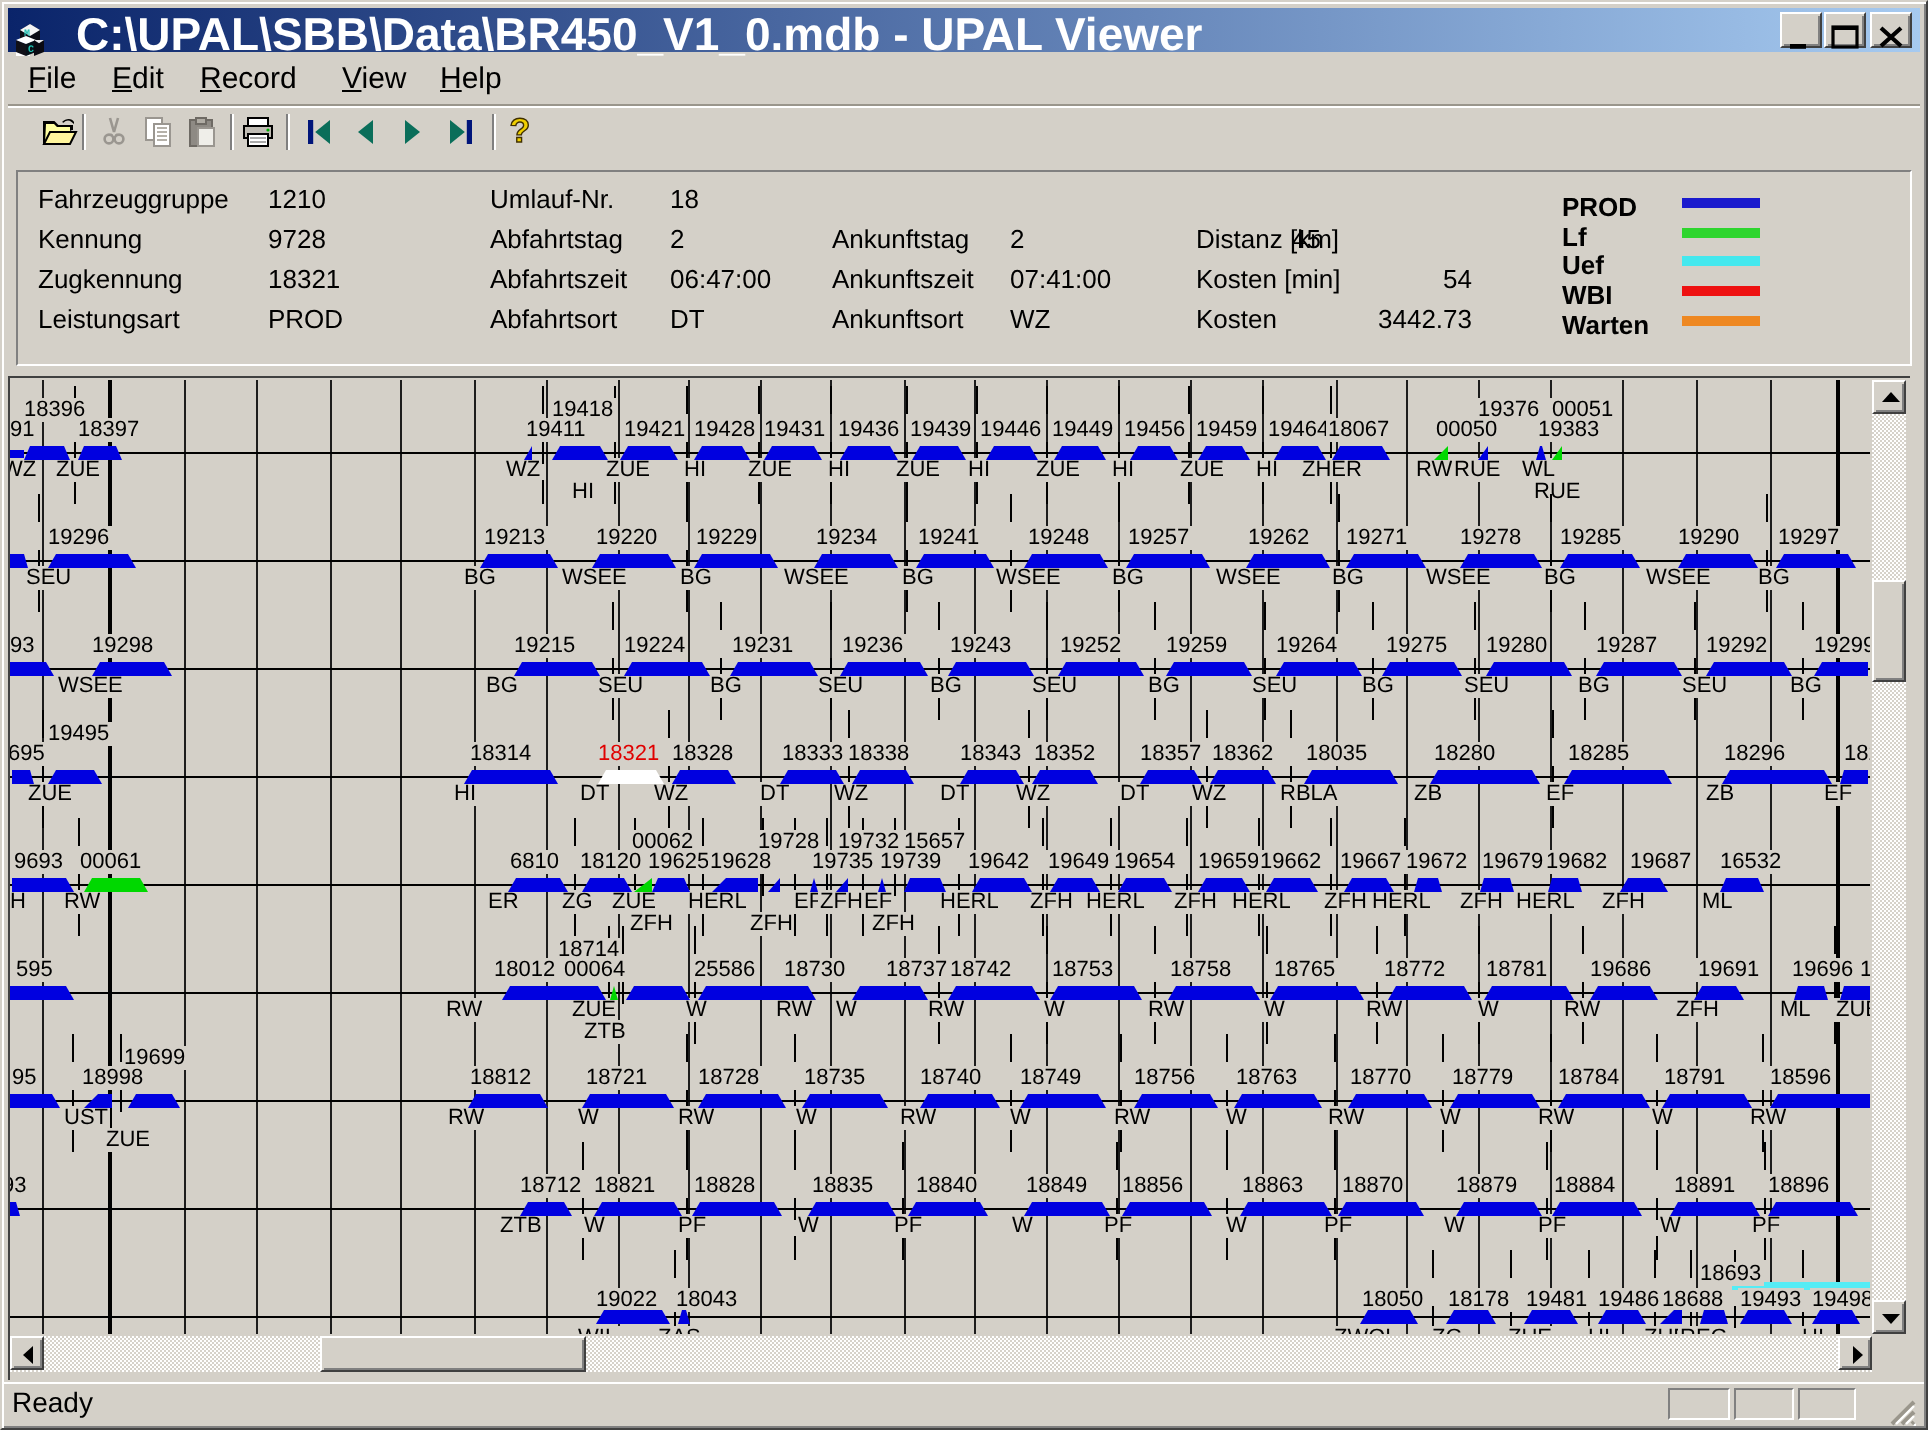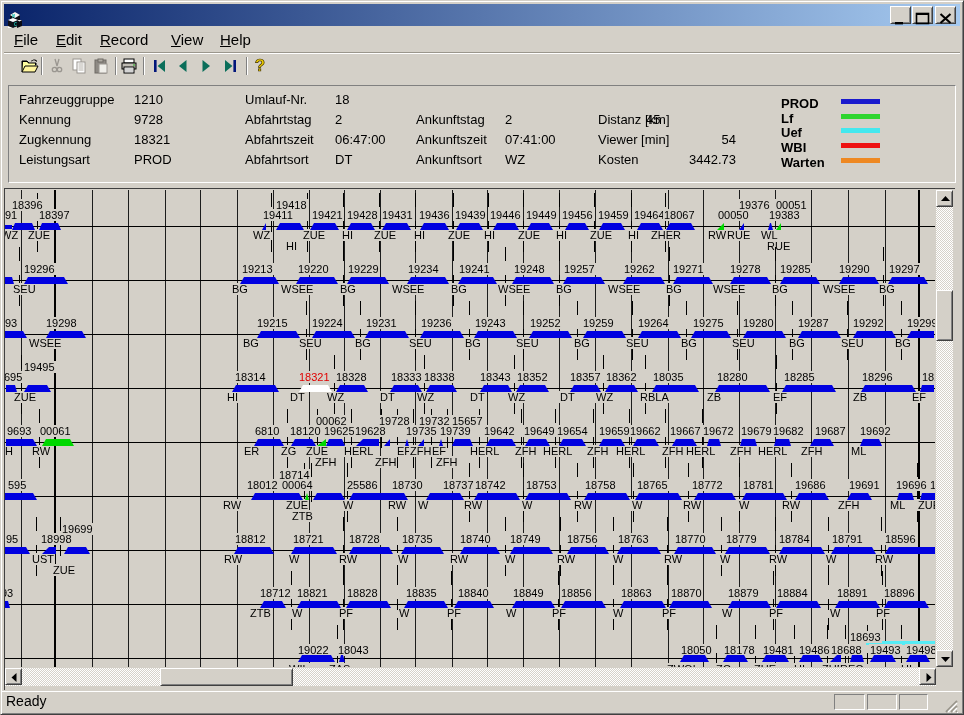--- a/index.html
+++ b/index.html
@@ -32,20 +32,21 @@
         <path d="M8 0 L13 3 L13 8 L8 11 L3 8 L3 3 Z" fill="#0c0c14"></path>
         <path d="M8 0 L13 3 L8 6 L3 3 Z" fill="#f4f4f4"></path>
         <path d="M1 8 L6 10 L6 16 L1 14 Z" fill="#101018"></path>
         <path d="M6 10 L11 8 L11 14 L6 16 Z" fill="#061018"></path>
         <path d="M1 8 L6 6 L11 8 L6 10 Z" fill="#fff"></path>
         <path d="M10 8 L15 8 L15 14 L10 16 Z" fill="#0a0a12"></path>
         <path d="M10 8 L15 8 L12.5 9.6 Z" fill="#e8e8e8"></path>
         <text x="5" y="6" font-family="Liberation Mono" font-size="5" fill="#20c0b0">M</text>
         <text x="7" y="14" font-family="Liberation Mono" font-size="5" fill="#20c0b0">C</text>
       </svg></div>
+<div style="position:absolute;left:34px;top:0px;letter-spacing:0px">C:\UPAL\SBB\Data\BR450_V1_0.mdb - UPAL Viewer</div>
 <div class="tbtn" style="left:886px"><svg width="21" height="18" viewBox="0 0 21 18">
         <rect x="4" y="12" width="8" height="2.4" fill="#000"></rect>
       </svg></div>
 <div class="tbtn" style="left:908px"><svg width="21" height="18" viewBox="0 0 21 18">
         <rect x="3.5" y="3.5" width="12" height="10" fill="none" stroke="#000" stroke-width="1.6"></rect>
         <rect x="3.5" y="3" width="12" height="2" fill="#000"></rect>
       </svg></div>
 <div class="tbtn" style="left:931px"><svg width="21" height="18" viewBox="0 0 21 18">
         <path d="M4.5 4 L14.5 13 M14.5 4 L4.5 13" stroke="#000" stroke-width="2.1"></path>
       </svg></div>
@@ -127,21 +128,21 @@
 <div class="f" style="left:407px;top:26px">Ankunftstag</div>
     <div class="f" style="left:496px;top:26px">2</div>
 <div class="f" style="left:589px;top:26px">Distanz [km]</div>
     <div class="f" style="left:637px;top:26px;width:90px;text-align:left">45</div>
 <div class="f" style="left:10px;top:46px">Zugkennung</div>
     <div class="f" style="left:125px;top:46px">18321</div>
 <div class="f" style="left:236px;top:46px">Abfahrtszeit</div>
     <div class="f" style="left:326px;top:46px">06:47:00</div>
 <div class="f" style="left:407px;top:46px">Ankunftszeit</div>
     <div class="f" style="left:496px;top:46px">07:41:00</div>
-<div class="f" style="left:589px;top:46px">Viewer [min]</div>
+<div class="f" style="left:589px;top:46px">Kosten [min]</div>
     <div class="f" style="left:637px;top:46px;width:90px;text-align:right">54</div>
 <div class="f" style="left:10px;top:66px">Leistungsart</div>
     <div class="f" style="left:125px;top:66px">PROD</div>
 <div class="f" style="left:236px;top:66px">Abfahrtsort</div>
     <div class="f" style="left:326px;top:66px">DT</div>
 <div class="f" style="left:407px;top:66px">Ankunftsort</div>
     <div class="f" style="left:496px;top:66px">WZ</div>
 <div class="f" style="left:589px;top:66px">Kosten</div>
     <div class="f" style="left:637px;top:66px;width:90px;text-align:right">3442.73</div>
 <div class="f" style="left:772px;top:10px;font-weight:bold">PROD</div>
@@ -567,21 +568,21 @@
 <div class="lb" style="left:478px;top:235px">19642</div>
 <div class="lb" style="left:518px;top:235px">19649</div>
 <div class="lb" style="left:551px;top:235px">19654</div>
 <div class="lb" style="left:593px;top:235px">19659</div>
 <div class="lb" style="left:624px;top:235px">19662</div>
 <div class="lb" style="left:664px;top:235px">19667</div>
 <div class="lb" style="left:697px;top:235px">19672</div>
 <div class="lb" style="left:735px;top:235px">19679</div>
 <div class="lb" style="left:767px;top:235px">19682</div>
 <div class="lb" style="left:809px;top:235px">19687</div>
-<div class="lb" style="left:854px;top:235px">19692</div>
+<div class="lb" style="left:854px;top:235px">16532</div>
 <div class="lb" style="left:-1px;top:255px">H</div>
 <div class="lb" style="left:26px;top:255px">RW</div>
 <div class="lb" style="left:238px;top:255px">ER</div>
 <div class="lb" style="left:275px;top:255px">ZG</div>
 <div class="lb" style="left:300px;top:255px">ZUE</div>
 <div class="lb" style="left:338px;top:255px">HERL</div>
 <div class="lb" style="left:391px;top:255px">EF</div>
 <div class="lb" style="left:404px;top:255px">ZFH</div>
 <div class="lb" style="left:426px;top:255px">EF</div>
 <div class="lb" style="left:464px;top:255px">HERL</div>

